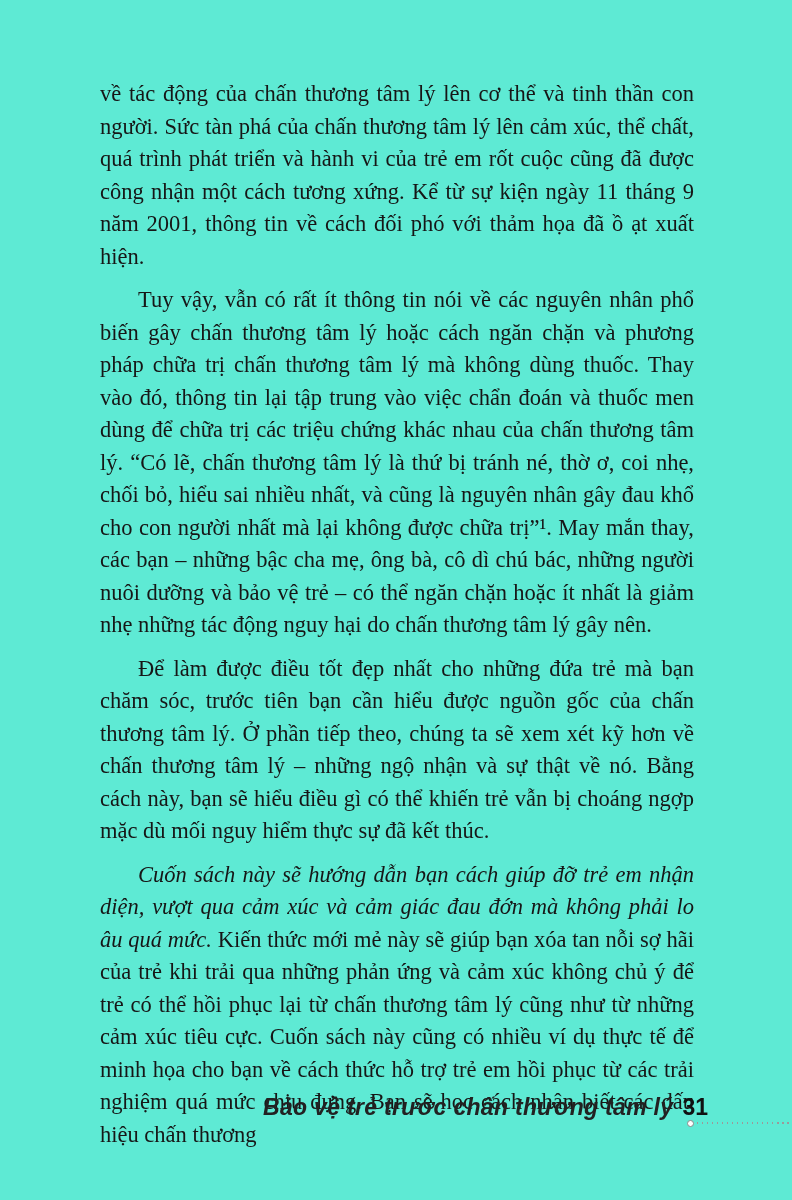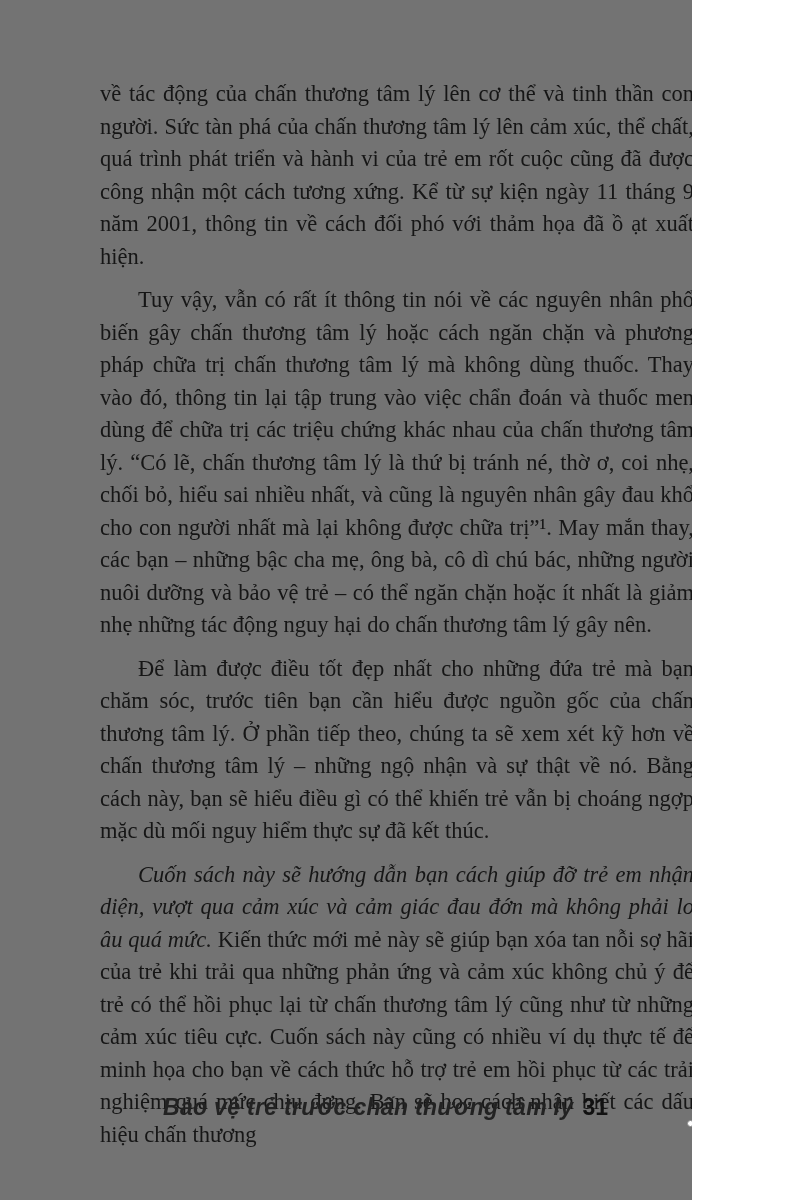--- a/index.html
+++ b/index.html
@@ -2,23 +2,23 @@
 <html lang="vi"><head>
 <meta charset="utf-8">
 <style>
   html, body {
     margin: 0;
     padding: 0;
     background: #ffffff;
   }
   .page {
     position: relative;
-    width: 692px;
+    width: 792px;
     height: 1200px;
-    background: #737373;
+    background: #5eead4;
     overflow: hidden;
     font-family: "Liberation Serif", serif;
     color: #161616;
   }
   .page-body {
     position: absolute;
     left: 100px;
     top: 78px;
     width: 594px;
   }

